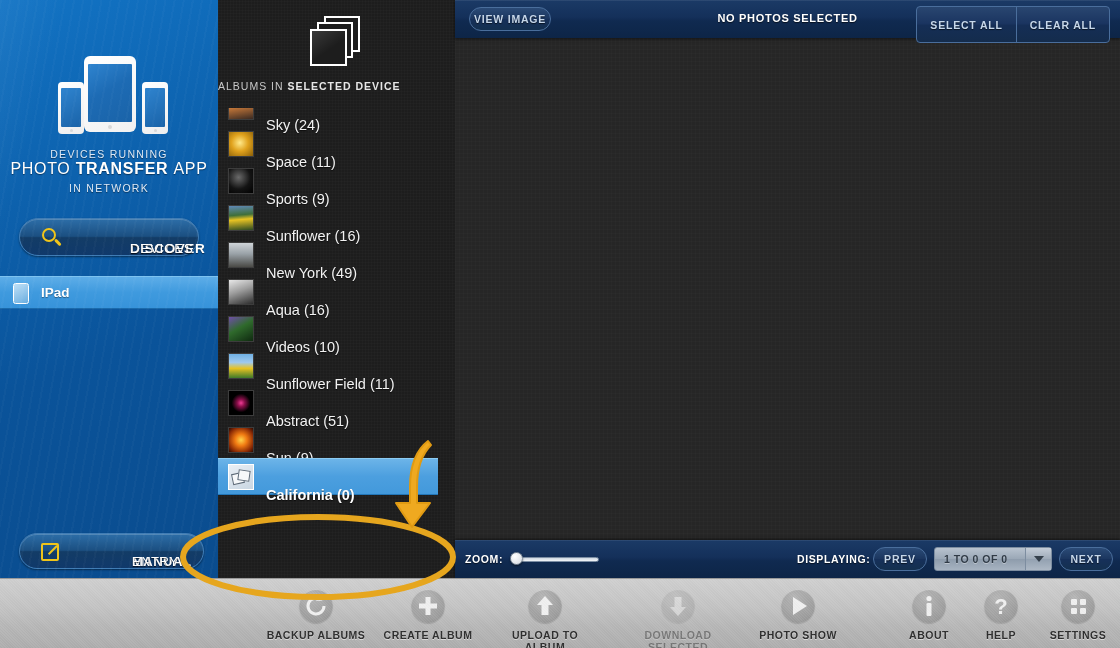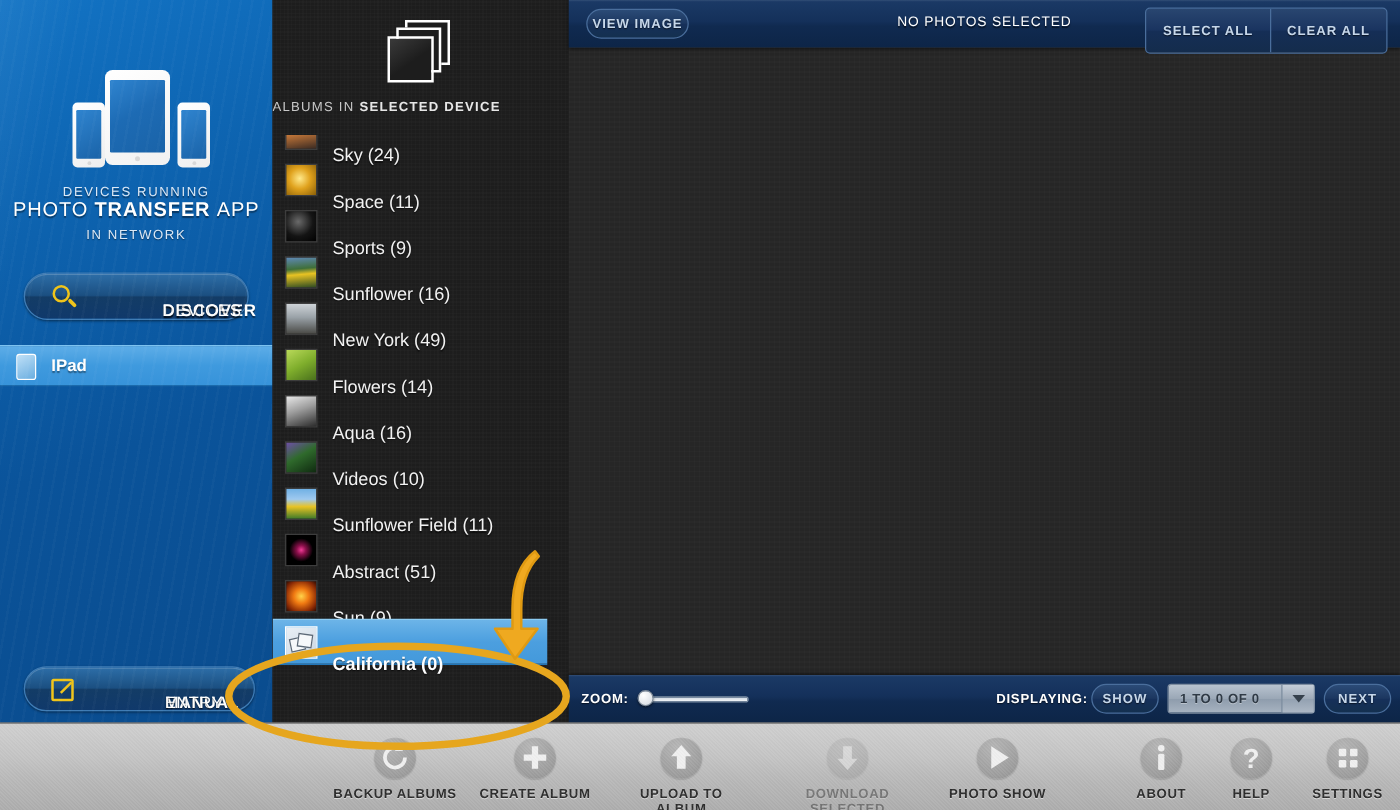--- a/index.html
+++ b/index.html
@@ -195,21 +195,21 @@
     position:absolute; height:24px; border-radius:12px;
     border:1px solid #4a6e9c;
     background:linear-gradient(180deg,#2b4b77 0%, #1c3760 48%, #16305a 52%, #14304f 100%);
     color:#c6d7ea; font-size:10.5px; letter-spacing:.8px; font-weight:bold;
     display:flex; align-items:center; justify-content:center;
     text-shadow:0 1px 1px rgba(0,0,0,.6); cursor:pointer;
   }
   #view-image-btn{ left:14px; top:7px; width:82px; }
   #no-photos-label{
     position:absolute; left:0; top:12px; width:665px; text-align:center;
-    color:#ffffff; font-size:11px; font-weight:normal; letter-spacing:.7px;
+    color:#ffffff; font-size:11px; font-weight:bold; letter-spacing:.7px;
     text-shadow:0 1px 1px rgba(0,0,0,.6);
   }
   #sel-clear-group{
     position:absolute; right:10px; top:6px; height:37px; display:flex;
     border:1px solid #4a6e9c; border-radius:4px; overflow:hidden;
     background:linear-gradient(180deg,#294670 0%, #1a3460 48%, #152e56 52%, #142c4c 100%);
   }
   #sel-clear-group > div{
     padding:0 13px; display:flex; align-items:center; color:#c6d7ea;
     font-size:10.5px; font-weight:bold; letter-spacing:.8px; cursor:pointer;
@@ -369,24 +369,20 @@
         </div>
         <div class="album-row">
           <div class="thumb" style="background: linear-gradient(175deg, rgb(95, 137, 184) 0%, rgb(63, 111, 58) 38%, rgb(232, 195, 35) 56%, rgb(45, 74, 34) 100%);"></div>
           <div class="name">Sunflower (16)</div>
         </div>
         <div class="album-row">
           <div class="thumb" style="background: linear-gradient(rgb(207, 212, 216) 0%, rgb(154, 162, 168) 45%, rgb(74, 74, 70) 100%);"></div>
           <div class="name">New York (49)</div>
         </div>
         <div class="album-row">
-          <div class="thumb" style="background: linear-gradient(150deg, rgb(185, 217, 90) 0%, rgb(127, 174, 44) 50%, rgb(73, 112, 28) 100%);"></div>
-          <div class="name">Flowers (14)</div>
-        </div>
-        <div class="album-row">
           <div class="thumb" style="background: linear-gradient(160deg, rgb(233, 233, 233) 0%, rgb(157, 157, 157) 45%, rgb(44, 44, 44) 100%);"></div>
           <div class="name">Aqua (16)</div>
         </div>
         <div class="album-row">
           <div class="thumb" style="background: linear-gradient(150deg, rgb(111, 79, 168) 0%, rgb(47, 106, 44) 45%, rgb(15, 42, 16) 100%);"></div>
           <div class="name">Videos (10)</div>
         </div>
         <div class="album-row">
           <div class="thumb" style="background: linear-gradient(rgb(111, 176, 228) 0%, rgb(159, 201, 239) 35%, rgb(232, 195, 35) 60%, rgb(63, 122, 42) 100%);"></div>
           <div class="name">Sunflower Field (11)</div>
@@ -420,21 +416,21 @@
         <div>CLEAR ALL</div>
       </div>
     </div>
 
     <div id="bottombar">
       <div id="zoom-label">ZOOM:</div>
       <div id="zoom-track"></div>
       <div id="zoom-handle"></div>
 
       <div id="displaying-label">DISPLAYING:</div>
-      <div class="tb-btn" id="prev-btn">SHOW</div>
+      <div class="tb-btn" id="prev-btn">PREV</div>
       <div id="page-select">
         <div class="val">1 TO 0 OF 0</div>
         <div class="caret">
             <i></i>
           </div>
       </div>
       <div class="tb-btn" id="next-btn">NEXT</div>
     </div>
   </div>
 

